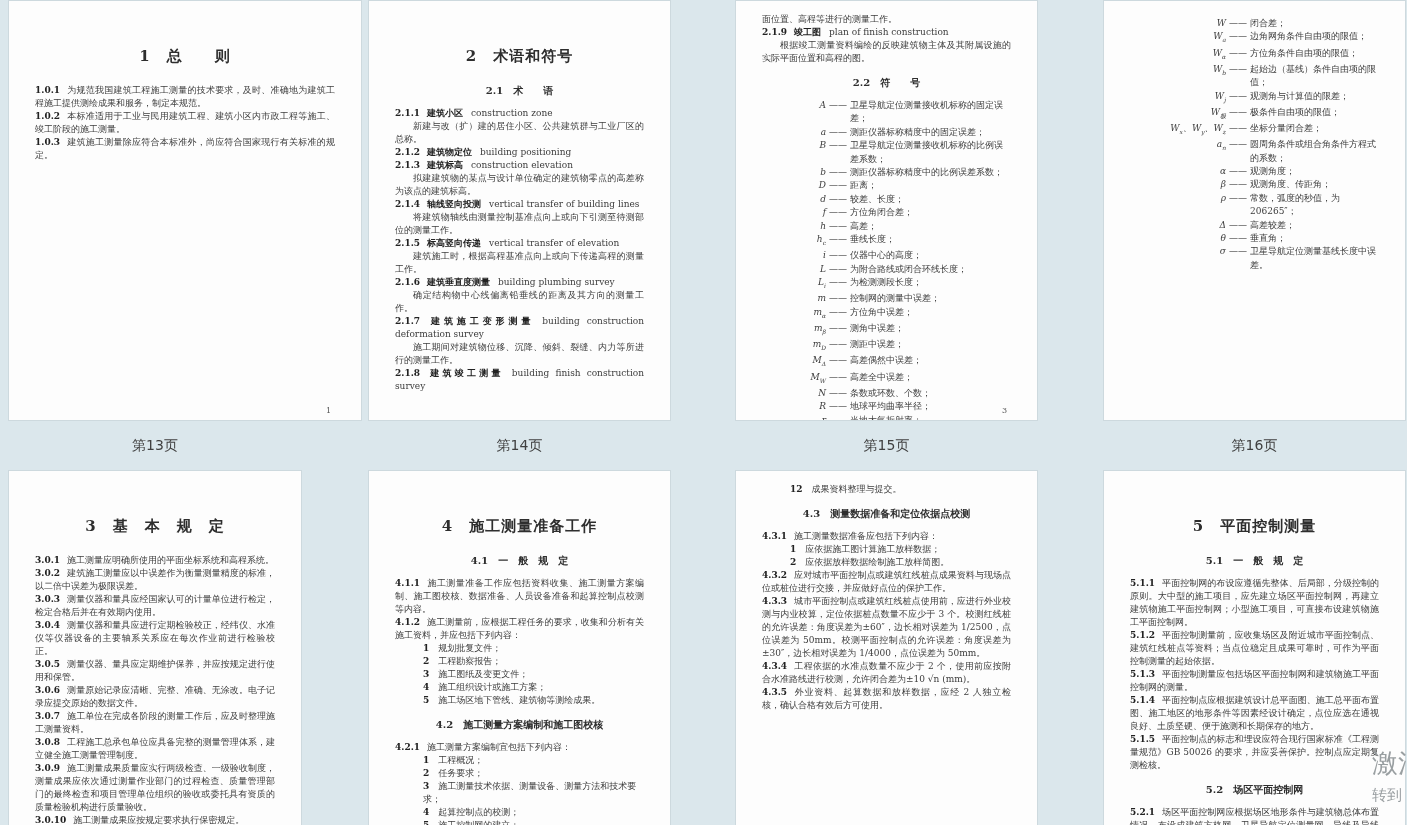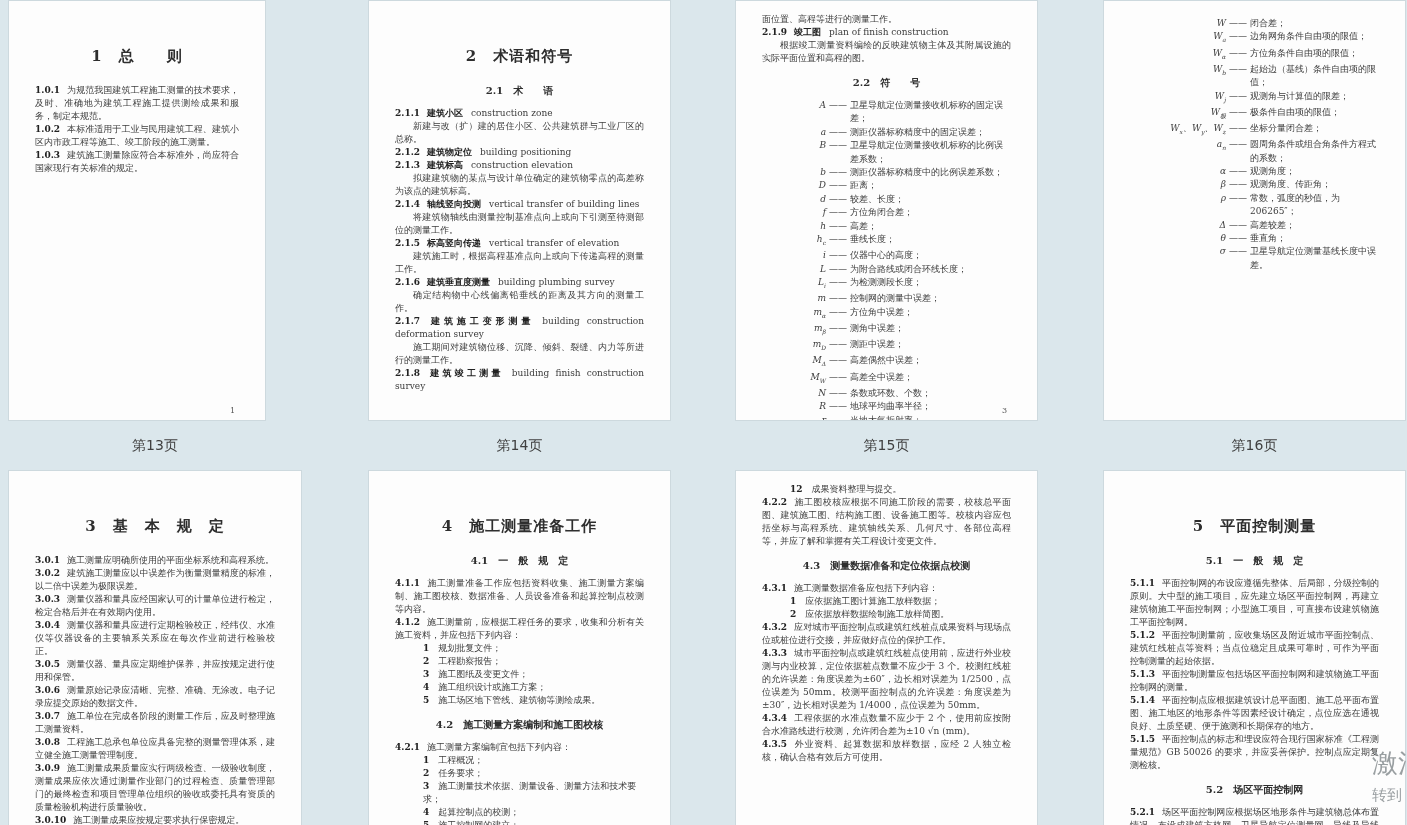--- a/index.html
+++ b/index.html
@@ -48,21 +48,21 @@
     color:#8f9598; font-family:"DejaVu Sans", sans-serif;
     white-space:nowrap; opacity:0.9;
   }
   .wm1 { font-size:26px; }
   .wm2 { font-size:15px; margin-top:5px; }
 </style>
 </head>
 <body>
 
 <div>
-  <div class="page toprow" id="p0" style="left:8px;   width:258px;">
+  <div class="page toprow" id="p0" style="left:8px;   width:354px;">
       <div class="inner">
         <div class="h1">1　总　　则</div>
         <div class="p"><b class="lead">1.0.1</b><span>为规范我国建筑工程施工测量的技术要求，及时、准确地为建筑工程施工提供测绘成果和服务，制定本规范。</span></div>
         <div class="p"><b class="lead">1.0.2</b><span>本标准适用于工业与民用建筑工程、建筑小区内市政工程等施工、竣工阶段的施工测量。</span></div>
         <div class="p"><b class="lead">1.0.3</b><span>建筑施工测量除应符合本标准外，尚应符合国家现行有关标准的规定。</span></div>
         <div class="pn">1</div>
       </div>
     </div>
   <div class="page toprow" id="p1" style="left:368px; width:303px;">
       <div class="inner">
@@ -309,21 +309,20 @@
         <div class="p li"><b class="num">1</b><span>工程概况；</span></div>
         <div class="p li"><b class="num">2</b><span>任务要求；</span></div>
         <div class="p li"><b class="num">3</b><span>施工测量技术依据、测量设备、测量方法和技术要求；</span></div>
         <div class="p li"><b class="num">4</b><span>起算控制点的校测；</span></div>
         <div class="p li"><b class="num">5</b><span>施工控制网的建立；</span></div>
       </div>
     </div>
   <div class="page botrow" id="p6" style="left:735px; width:303px;">
       <div class="inner">
         <div class="p li"><b class="num">12</b><span>成果资料整理与提交。</span></div>
-        <div class="p"><b class="lead">4.2.2</b><span>施工图校核应根据不同施工阶段的需要，校核总平面图、建筑施工图、结构施工图、设备施工图等。校核内容应包括坐标与高程系统、建筑轴线关系、几何尺寸、各部位高程等，并应了解和掌握有关工程设计变更文件。</span></div>
         <div class="h2">4.3　测量数据准备和定位依据点校测</div>
         <div class="p"><b class="lead">4.3.1</b><span>施工测量数据准备应包括下列内容：</span></div>
         <div class="p li"><b class="num">1</b><span>应依据施工图计算施工放样数据；</span></div>
         <div class="p li"><b class="num">2</b><span>应依据放样数据绘制施工放样简图。</span></div>
         <div class="p"><b class="lead">4.3.2</b><span>应对城市平面控制点或建筑红线桩点成果资料与现场点位或桩位进行交接，并应做好点位的保护工作。</span></div>
         <div class="p"><b class="lead">4.3.3</b><span>城市平面控制点或建筑红线桩点使用前，应进行外业校测与内业校算，定位依据桩点数量不应少于 3 个。校测红线桩的允许误差：角度误差为±60″，边长相对误差为 1/2500，点位误差为 50mm。校测平面控制点的允许误差：角度误差为±30″，边长相对误差为 1/4000，点位误差为 50mm。</span></div>
         <div class="p"><b class="lead">4.3.4</b><span>工程依据的水准点数量不应少于 2 个，使用前应按附合水准路线进行校测，允许闭合差为±10 √n (mm)。</span></div>
         <div class="p"><b class="lead">4.3.5</b><span>外业资料、起算数据和放样数据，应经 2 人独立检核，确认合格有效后方可使用。</span></div>
       </div>
     </div>

